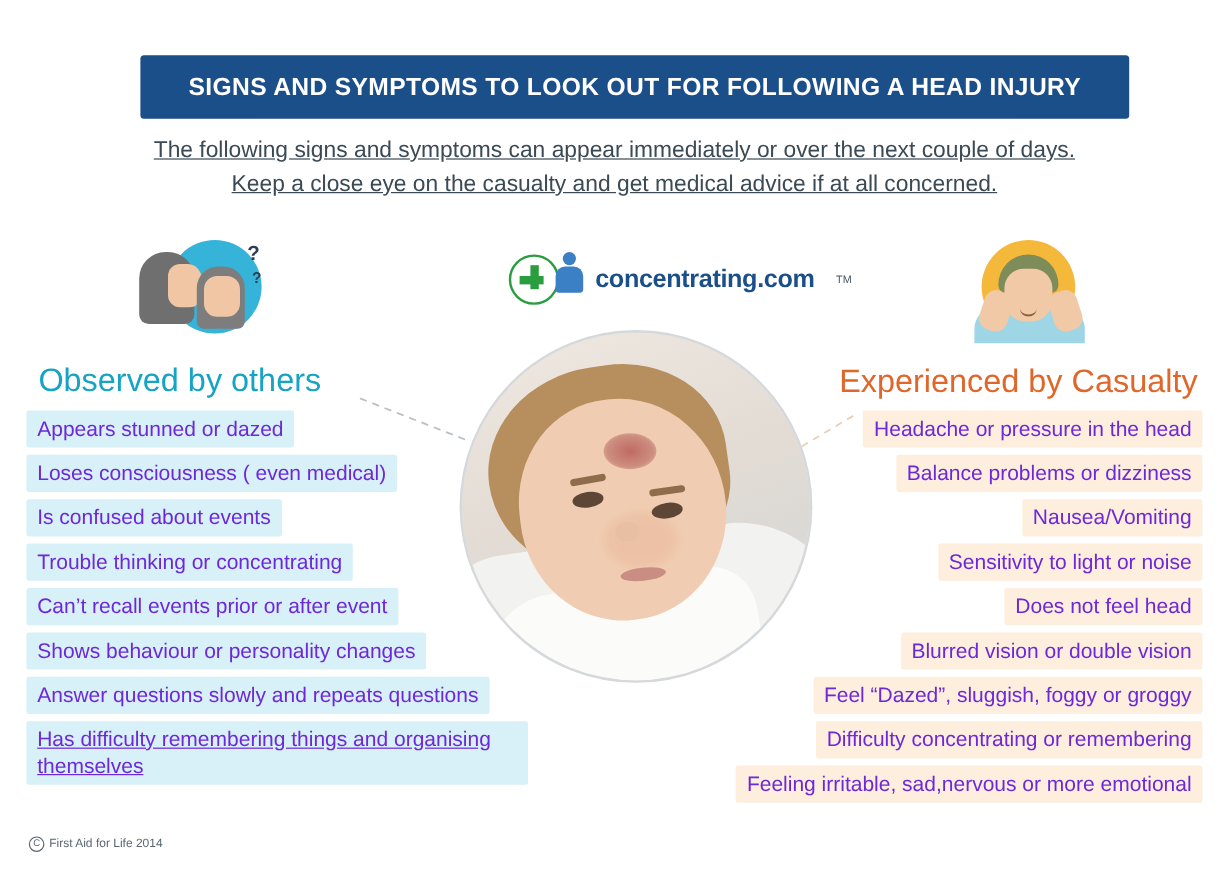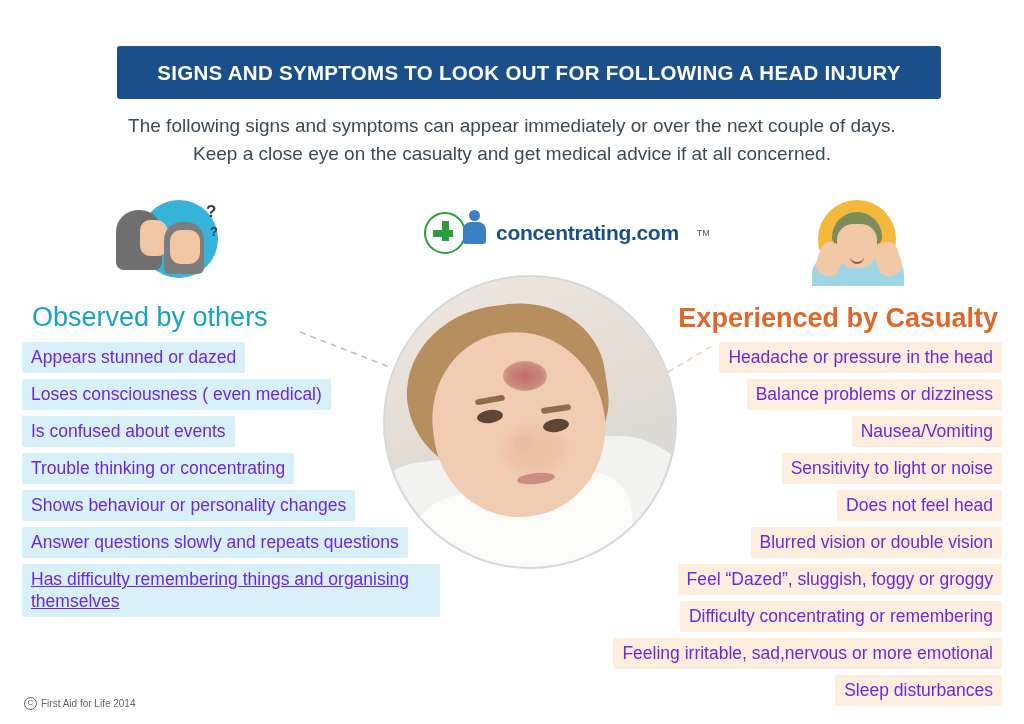--- a/index.html
+++ b/index.html
@@ -43,20 +43,21 @@
   
   .intro {
     position: absolute;
     left: 0;
     top: 112px;
     width: 1024px;
     text-align: center;
     color: #3b4a54;
     font-size: 19px;
     line-height: 28px;
+    text-decoration: underline;
   }
   .intro div { display: block; }
 
   
   .logo {
     position: absolute;
     left: 424px;
     top: 212px;
     width: 224px;
     height: 42px;
@@ -126,21 +127,20 @@
     font-size: 27px;
     color: #16a3c4;
   }
   .heading-right {
     position: absolute;
     right: 26px;
     top: 303px;
     font-size: 27px;
     color: #e0662a;
     text-align: right;
-    font-weight: bold;
   }
 
   
   .list-left {
     position: absolute;
     left: 22px;
     top: 342px;
     width: 470px;
   }
   .list-right {
@@ -469,37 +469,37 @@
       <div class="ph-mouth"></div>
     </div>
   </div>
 
   <div class="heading-left">Observed by others</div>
   <div class="list-left">
     <span class="row"><span class="chip left">Appears stunned or dazed</span></span>
     <span class="row"><span class="chip left">Loses consciousness ( even medical)</span></span>
     <span class="row"><span class="chip left">Is confused about events</span></span>
     <span class="row"><span class="chip left">Trouble thinking or concentrating</span></span>
+    <span class="row"><span class="chip left">Can’t recall events prior or after event</span></span>
     <span class="row"><span class="chip left">Shows behaviour or personality changes</span></span>
     <span class="row"><span class="chip left">Answer questions slowly and repeats questions</span></span>
     <span class="row"><span class="chip left" style="width:400px;text-decoration:underline;">Has difficulty remembering things and organising themselves</span></span>
   </div>
 
   <div class="heading-right">Experienced by Casualty</div>
   <div class="list-right">
     <span class="row"><span class="chip right">Headache or pressure in the head</span></span>
     <span class="row"><span class="chip right">Balance problems or dizziness</span></span>
     <span class="row"><span class="chip right">Nausea/Vomiting</span></span>
     <span class="row"><span class="chip right">Sensitivity to light or noise</span></span>
     <span class="row"><span class="chip right">Does not feel head</span></span>
     <span class="row"><span class="chip right">Blurred vision or double vision</span></span>
     <span class="row"><span class="chip right">Feel “Dazed”, sluggish, foggy or groggy</span></span>
     <span class="row"><span class="chip right">Difficulty concentrating or  remembering</span></span>
     <span class="row"><span class="chip right">Feeling irritable, sad,nervous or more  emotional</span></span>
-    <span class="row"><span class="chip right">Sleep disturbances</span></span>
   </div>
 
   <div class="footer">
     <span class="c-mark">C</span>
     <span>First Aid for Life 2014</span>
   </div>
 
 </div>
 
 </body></html>

